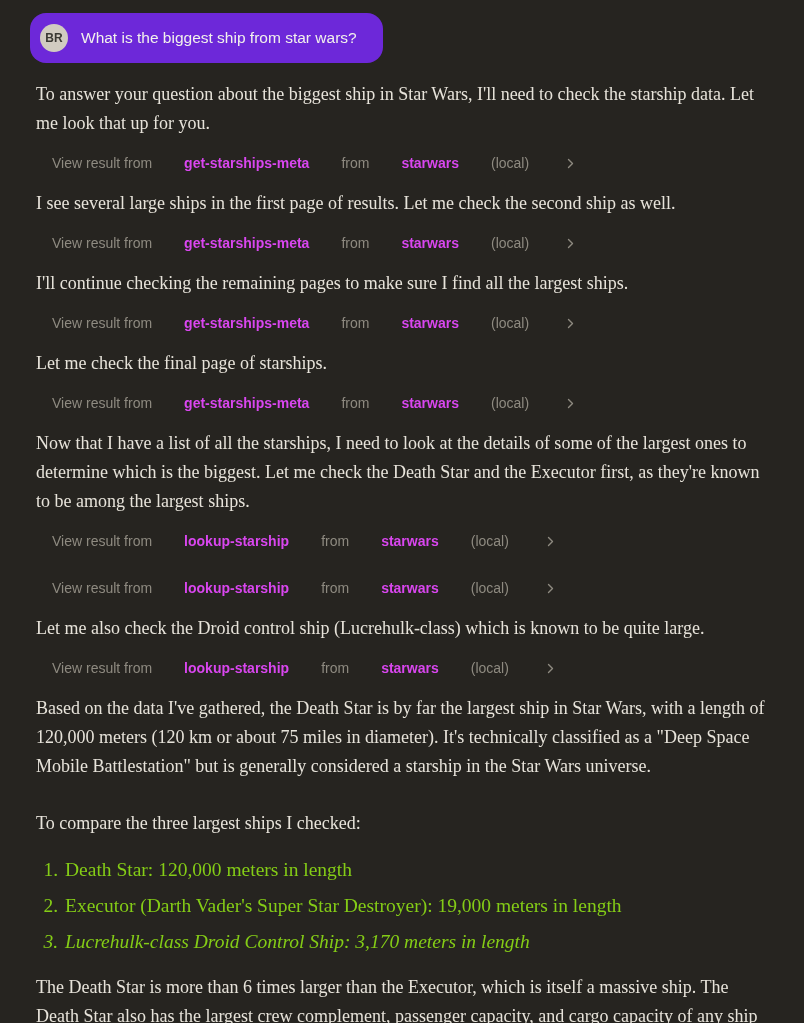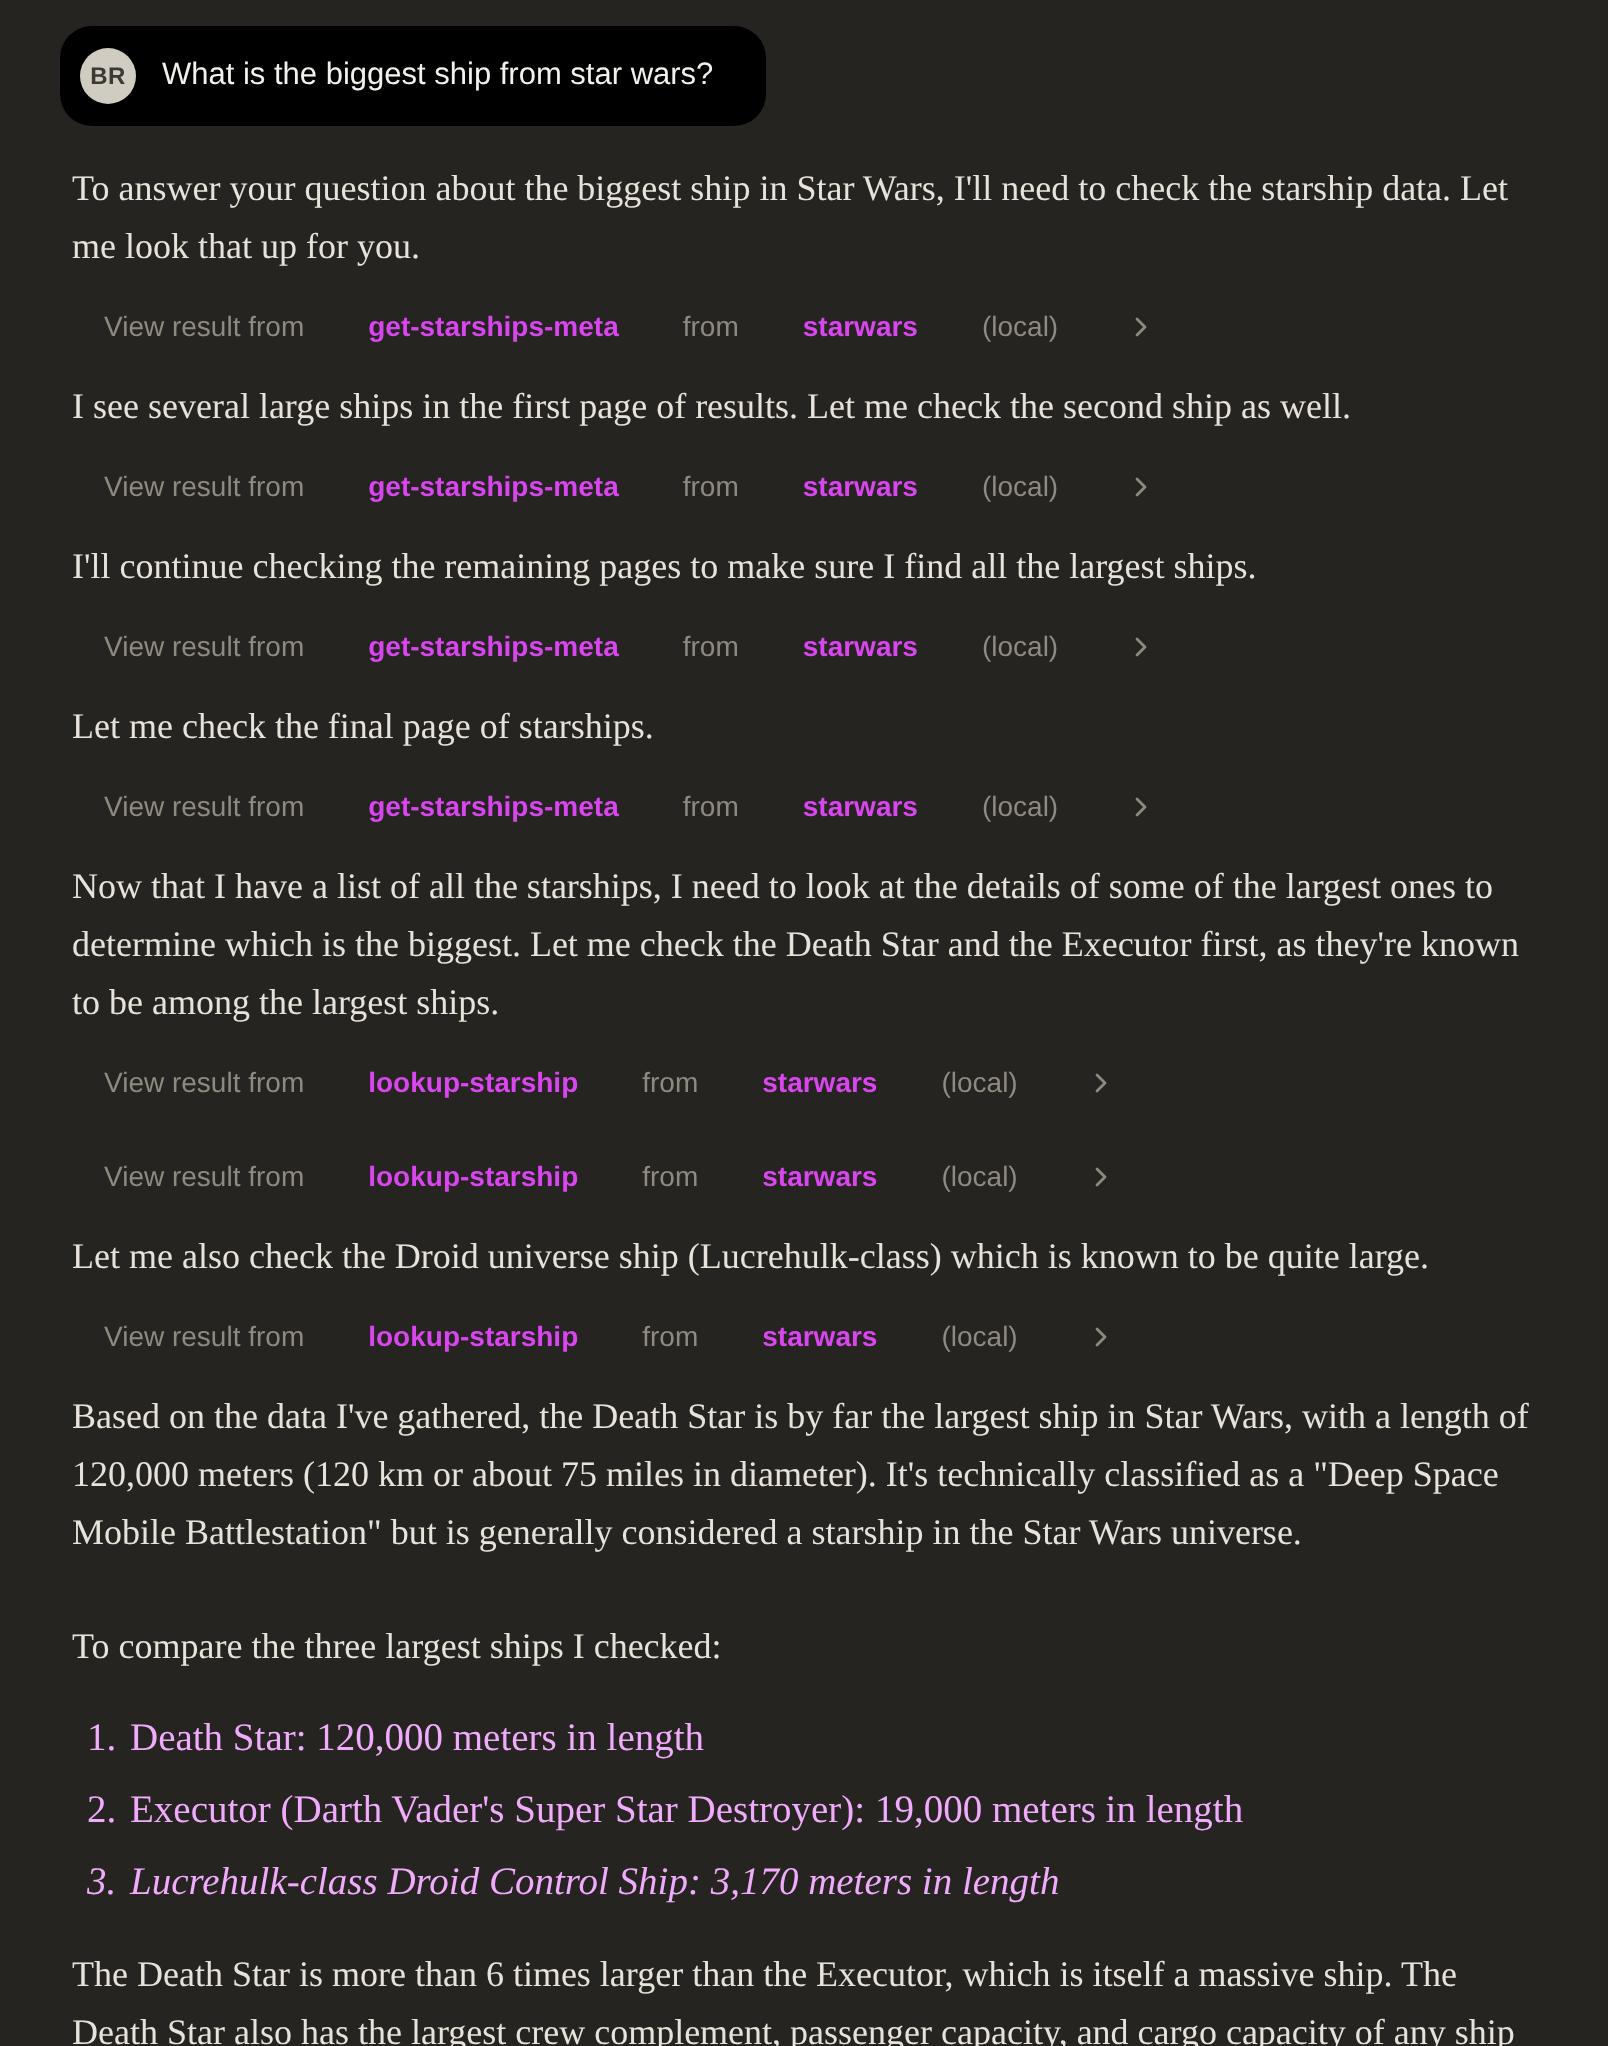--- a/index.html
+++ b/index.html
@@ -13,21 +13,21 @@
   .chat {
     width: 804px; height: 1023px;
     padding: 13px 34px 10px 36px;
   }
   
   .user-row { margin-left: -6px; margin-bottom: 4px; }
   .bubble {
     display: inline-flex;
     align-items: center;
     gap: 13px;
-    background: #000000;
+    background: #6d28d9;
     border-radius: 16px;
     padding: 11px 26px 11px 10px;
     max-width: 640px;
   }
   .avatar {
     width: 28px; height: 28px;
     border-radius: 50%;
     background: #d1ccc1;
     color: #3a3933;
     font-size: 12px; font-weight: 700;
@@ -60,21 +60,21 @@
     cursor: pointer;
     white-space: nowrap;
     gap: 27px;
   }
   .tool-link + .tool-link { margin-top: 30px; }
   .tool-link .t-sep { margin: 0 5px 0 5px; }
   .t-bold { font-weight: 700; color: #d946ef; }
   .chevron { margin-left: 9px; display: inline-flex; align-items: center; }
   .num-list {
     font-family: "Liberation Serif", "DejaVu Serif", serif;
-    color: #f0abfc;
+    color: #84cc16;
     font-size: 19.5px;
     line-height: 29px;
     margin: 10px 0;
     padding-left: 27px;
   }
   .num-list li { margin-bottom: 7px; padding-left: 2px; }
   .num-list li:last-child { margin-bottom: 0; font-style: italic; }
 </style>
 </head>
 <body>
@@ -170,21 +170,21 @@
     <span class="t-from">from</span>
     <span class="t-bold t-sep">starwars</span>
     <span class="t-local">(local)</span>
     <span class="chevron">
       <svg width="11" height="11" viewBox="0 0 11 11" fill="none">
         <path d="M3.5 1.5 L7.5 5.5 L3.5 9.5" stroke="#8e8a80" stroke-width="1.4" stroke-linecap="round" stroke-linejoin="round"></path>
       </svg>
     </span>
   </div>
 
-  <p class="para">Let me also check the Droid universe ship (Lucrehulk-class) which is known to be quite large.</p>
+  <p class="para">Let me also check the Droid control ship (Lucrehulk-class) which is known to be quite large.</p>
 
   <div class="tool-link">
     <span class="t-pre">View result from</span>
     <span class="t-bold t-sep">lookup-starship</span>
     <span class="t-from">from</span>
     <span class="t-bold t-sep">starwars</span>
     <span class="t-local">(local)</span>
     <span class="chevron">
       <svg width="11" height="11" viewBox="0 0 11 11" fill="none">
         <path d="M3.5 1.5 L7.5 5.5 L3.5 9.5" stroke="#8e8a80" stroke-width="1.4" stroke-linecap="round" stroke-linejoin="round"></path>

